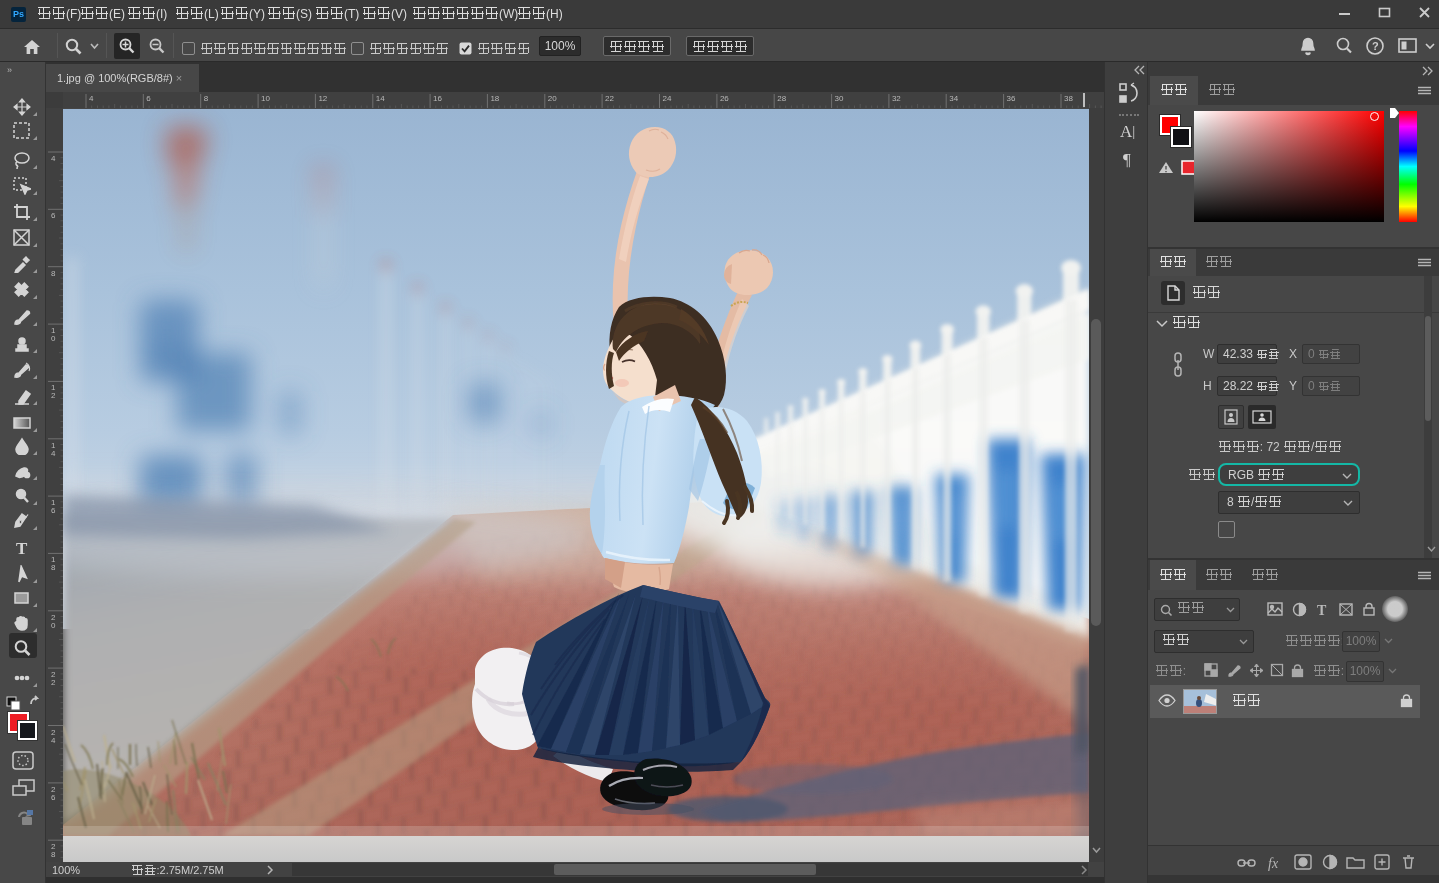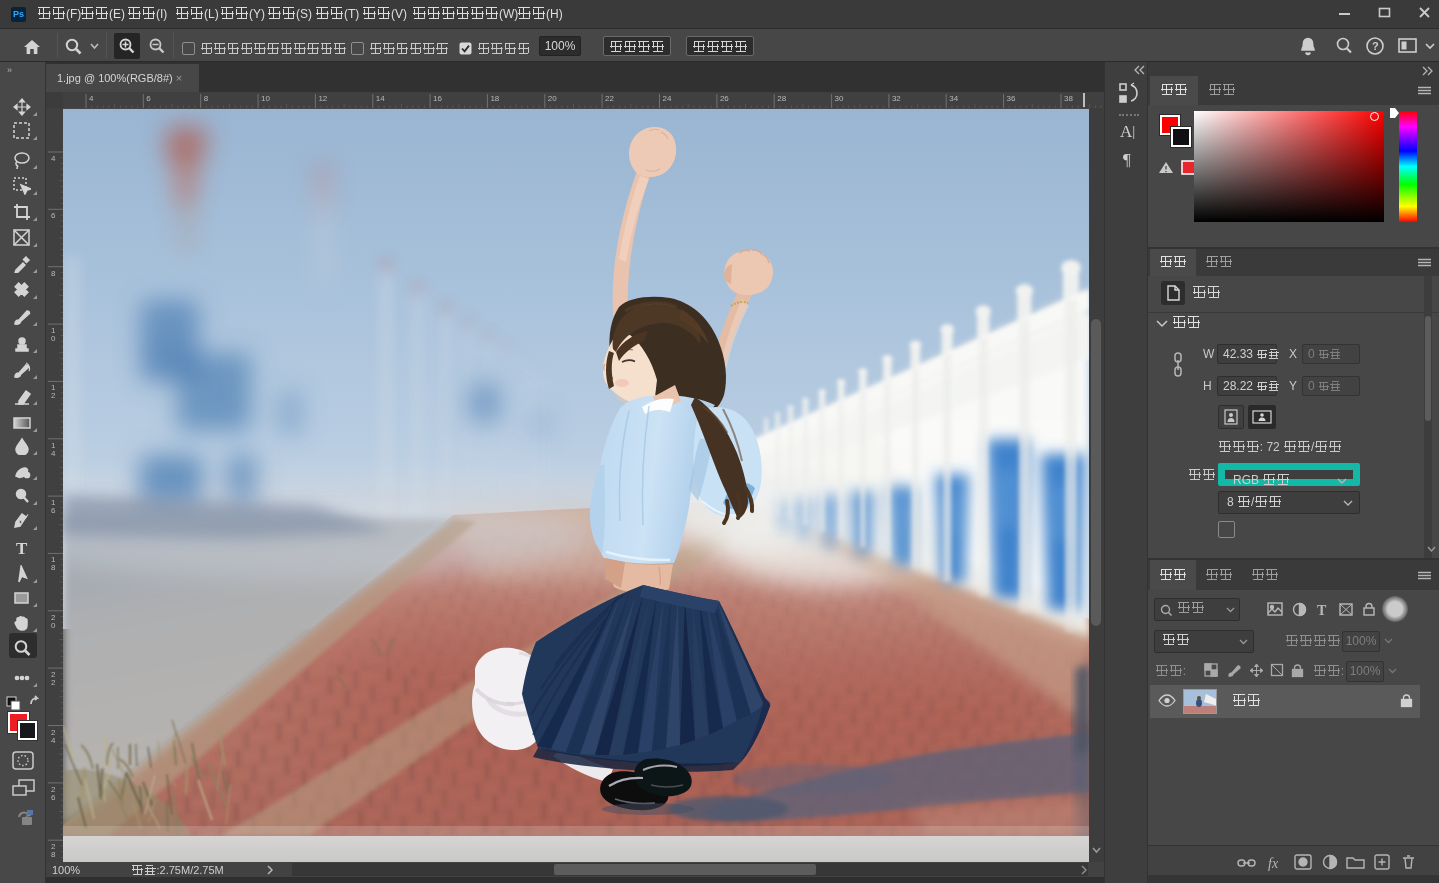--- a/index.html
+++ b/index.html
@@ -1094,21 +1094,21 @@
       <path d="M3.5 13 c0-2.5 1.5-4 3.5-4 s3.5 1.5 3.5 4Z" fill="#c9c9c9"></path>
     </svg>
 <div class="abs" style="left:100px;top:343px;width:28px;height:24px;background:#2a2a2a;border-radius:2px"></div>
 <svg class="abs" style="left:104px;top:348px" width="20" height="14">
       <rect x="1" y="1" width="18" height="12" fill="none" stroke="#d8d8d8" stroke-width="1.2"></rect>
       <circle cx="10" cy="5" r="1.8" fill="#d8d8d8"></circle>
       <path d="M6.5 11 c0-2.2 1.5-3.5 3.5-3.5 s3.5 1.3 3.5 3.5Z" fill="#d8d8d8"></path>
     </svg>
     <div class="abs row" style="left:70px;top:378px;font-size:12px;color:#c9c9c9"><i class="z"></i><i class="z"></i><i class="z"></i>: 72 <i class="z"></i><i class="z"></i>/<i class="z"></i><i class="z"></i></div>
     <div class="abs row" style="left:40px;top:406px;font-size:12px;color:#c9c9c9"><i class="z"></i><i class="z"></i></div>
-<div class="abs" style="left:70px;top:401px;width:142px;height:23px;background:#3e3e3e;border:7px solid #14b8a6;border-radius:2px;color:#d0d0d0;font-size:12px;line-height:18px;line-height:21px"><span class="row" style="margin-left:8px">RGB <i class="z"></i><i class="z"></i></span>
+<div class="abs" style="left:70px;top:401px;width:142px;height:23px;background:#3e3e3e;border:2px solid #14b8a6;border-radius:8px;color:#d0d0d0;font-size:12px;line-height:18px;line-height:21px"><span class="row" style="margin-left:8px">RGB <i class="z"></i><i class="z"></i></span>
 <svg class="abs" style="right:6px;top:8px" width="10" height="7">
         <path d="M1 1 l4 4 4-4" fill="none" stroke="#b5b5b5" stroke-width="1.4"></path>
       </svg></div>
 <div class="abs" style="left:70px;top:429px;width:142px;height:23px;background:#3e3e3e;border:1px solid #2e2e2e;border-radius:2px;color:#d0d0d0;font-size:12px;line-height:18px;line-height:21px"><span class="row" style="margin-left:8px">8 <i class="z"></i>/<i class="z"></i><i class="z"></i></span>
 <svg class="abs" style="right:6px;top:8px" width="10" height="7">
         <path d="M1 1 l4 4 4-4" fill="none" stroke="#b5b5b5" stroke-width="1.4"></path>
       </svg></div>
 <div class="abs" style="left:70px;top:459px;width:17px;height:17px;border:1px solid #8a8a8a;border-radius:2px"></div>
     <div class="abs" style="left:276px;top:214px;width:8px;height:282px;background:#3d3d3d">
 <div class="abs" style="left:1px;top:40px;width:6px;height:105px;background:#5c5c5c;border-radius:3px"></div>

